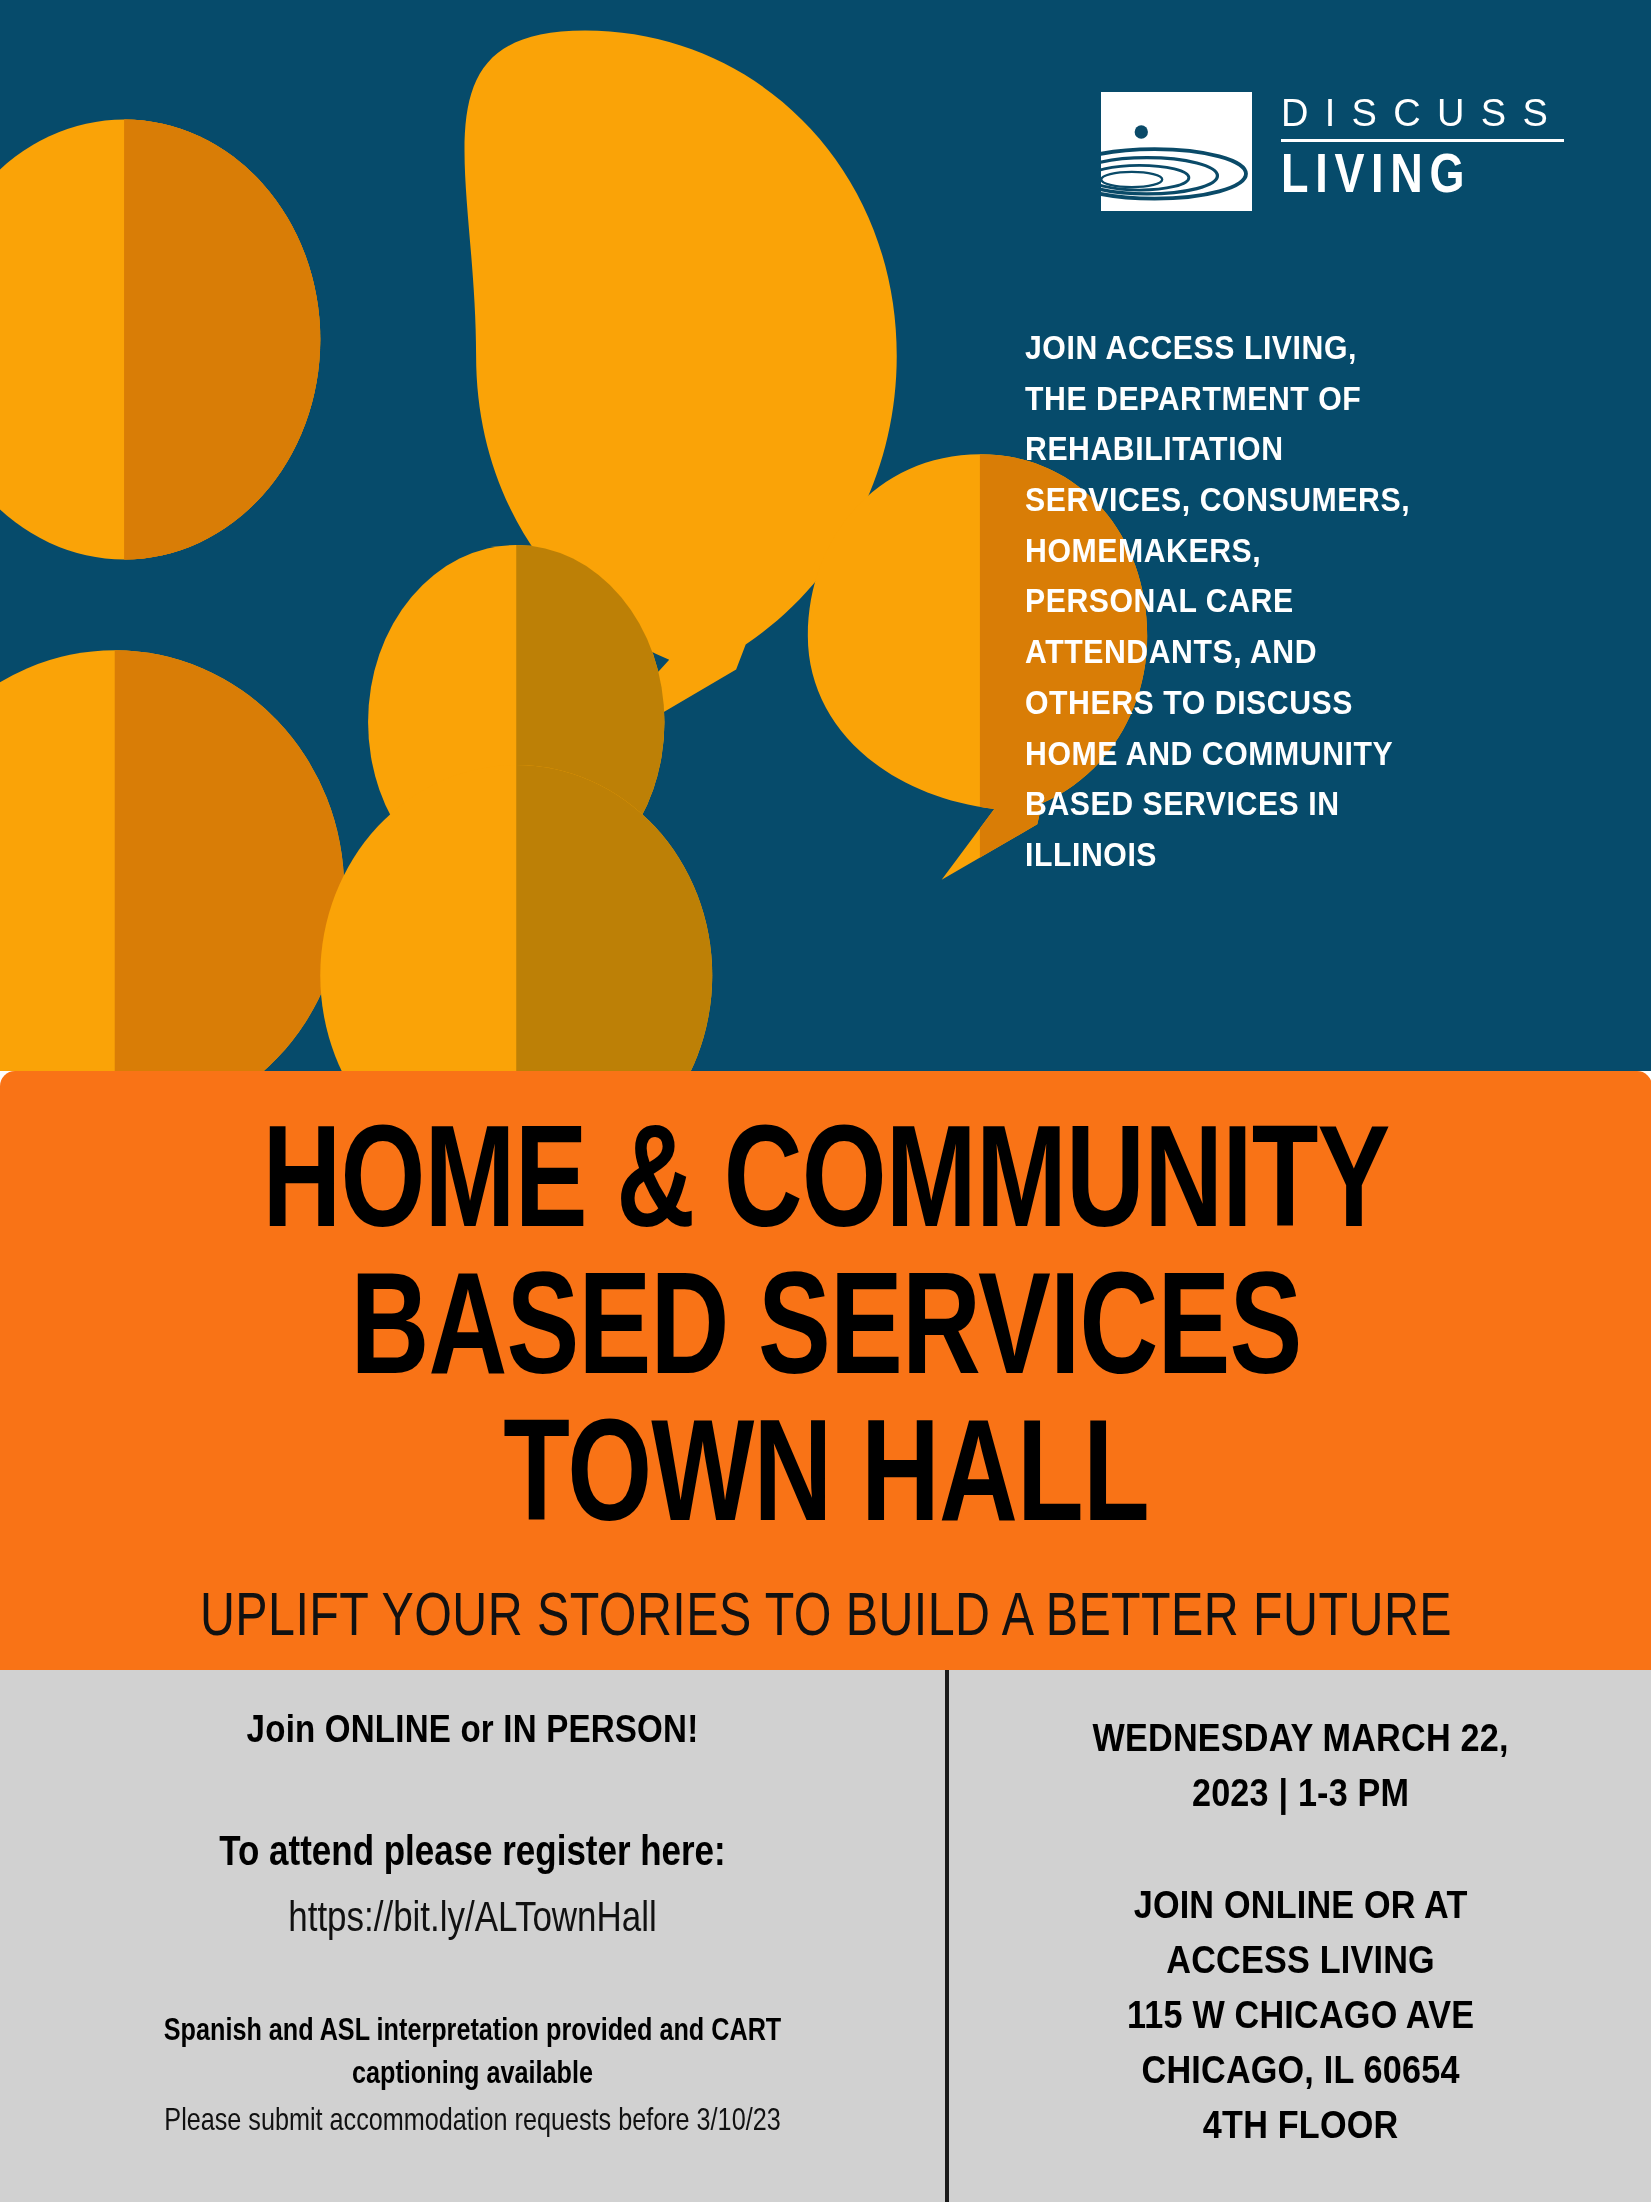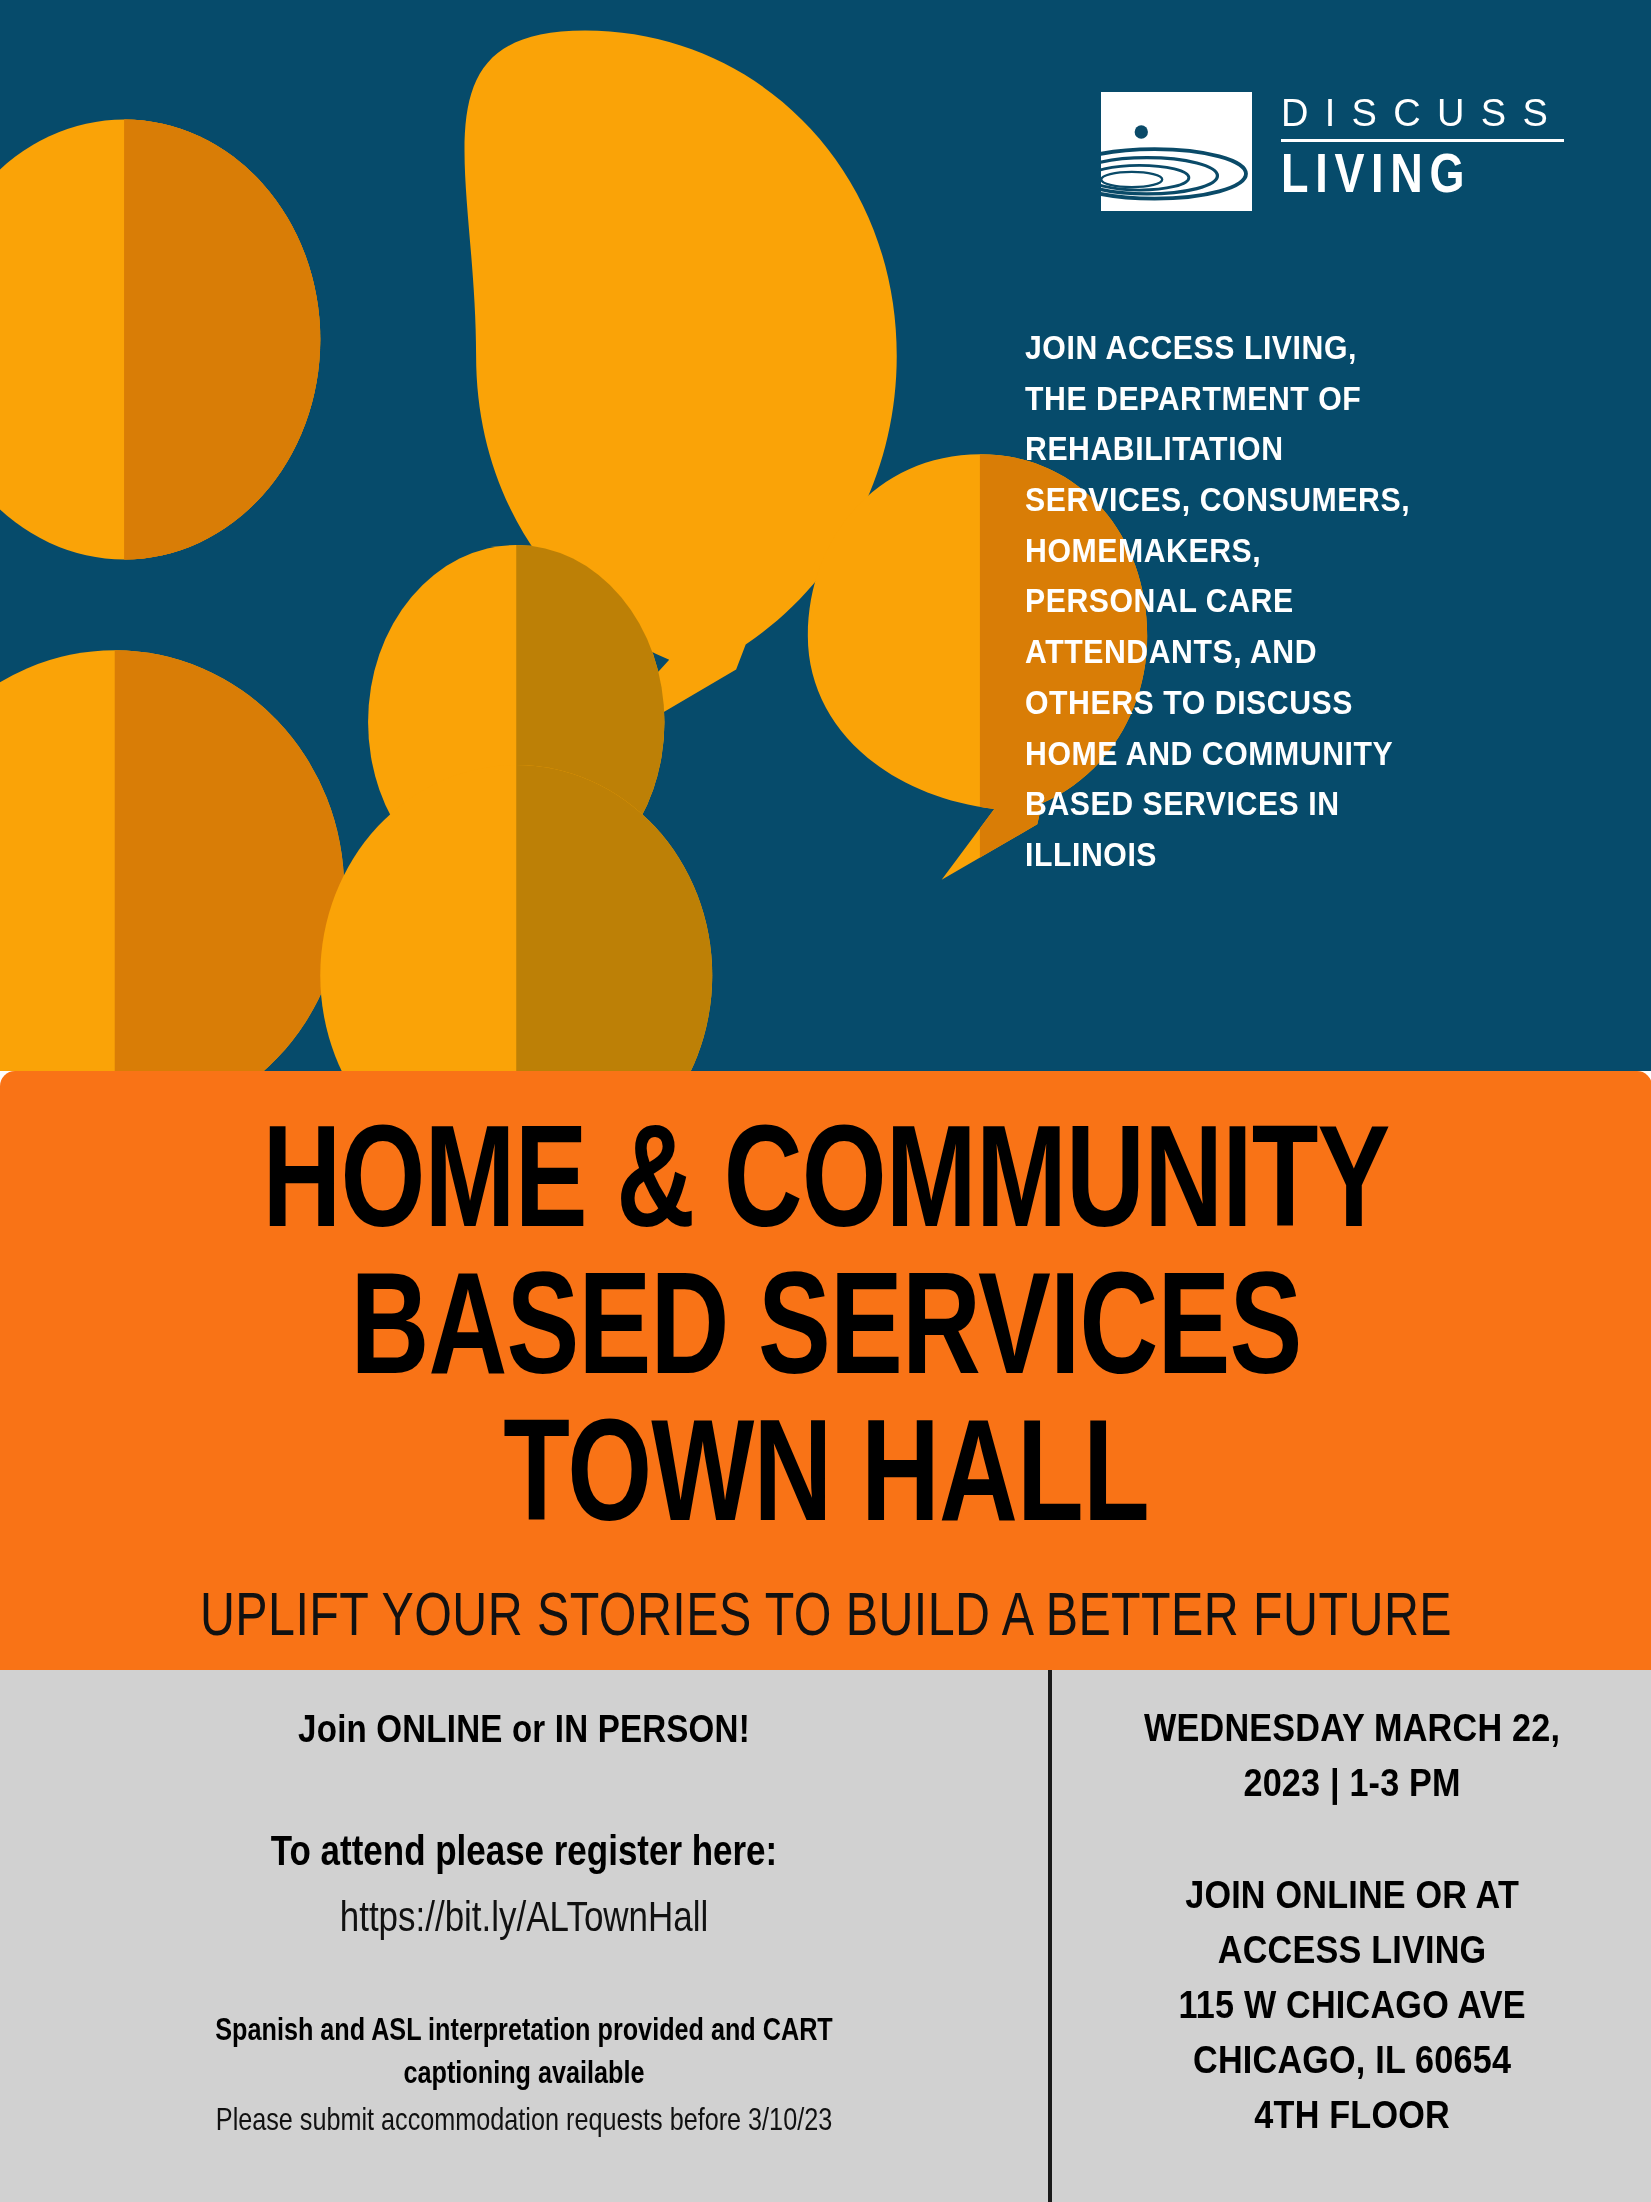--- a/index.html
+++ b/index.html
@@ -141,37 +141,37 @@
   .info-block {
     position: absolute;
     left: 0;
     top: 1670px;
     width: 1652px;
     height: 532px;
     background: #d1d1d1;
     display: flex;
   }
   .info-left {
-    width: 1048px;
+    width: 945px;
     flex: 0 0 auto;
     text-align: center;
     padding-top: 38px;
     box-sizing: border-box;
   }
   .divider {
     width: 3.8px;
     background: #1a1a1a;
     flex: 0 0 auto;
     margin: 0;
     height: 532px;
   }
   .info-right {
     flex: 1 1 auto;
     text-align: center;
-    padding-top: 34px;
+    padding-top: 44px;
     box-sizing: border-box;
   }
 
   .join-line {
     color: #000000;
     font-size: 36px;
     font-weight: 700;
     letter-spacing: 0.2px;
     font-family: "Liberation Sans", sans-serif;
     transform: scaleX(0.92) scaleY(1.1);

